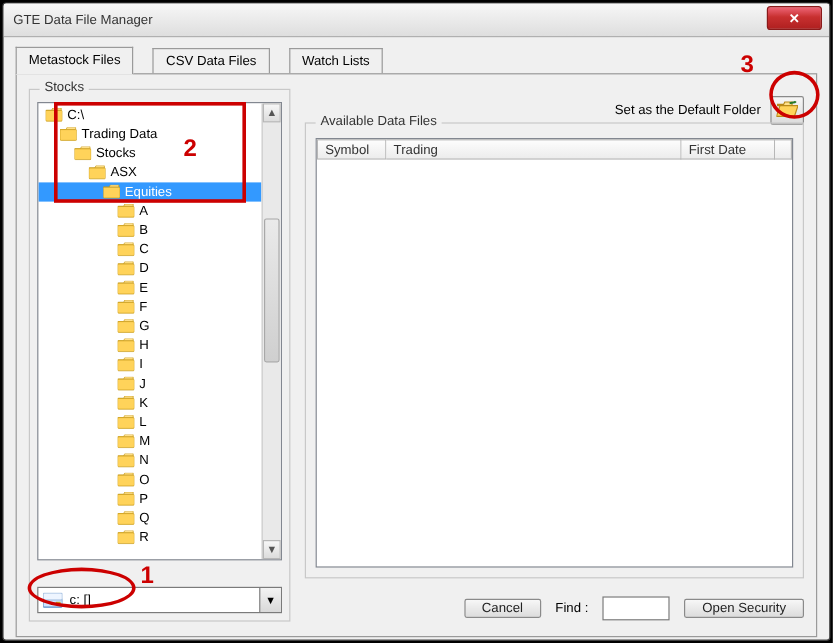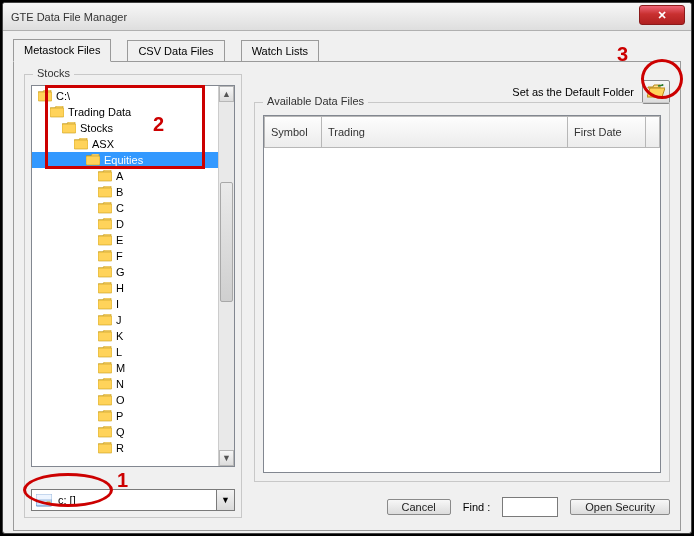--- a/index.html
+++ b/index.html
@@ -35,21 +35,21 @@
   .drive-row { position:absolute; left:6px; bottom:6px; right:6px; height:22px; display:flex; align-items:center;}
   .drive-sel { flex:1; height:22px; border:1px solid #7a7a7a; background:#fff; display:flex; align-items:center; padding:0 4px; position:relative;}
   .drive-sel .dd { position:absolute; right:0; top:0; width:18px; height:100%; border-left:1px solid #7a7a7a; background:linear-gradient(#f3f3f3,#d9d9d9);display:flex;align-items:center;justify-content:center;}
   .drive-icon { width:16px;height:13px;margin-right:6px;display:inline-block;}
 
   .right-area { position:absolute; left:240px; top:6px; right:10px; bottom:10px;}
   .default-row { position:absolute; right:0; top:12px; display:flex; align-items:center; gap:8px; }
   .open-btn { width:28px; height:24px; border:1px solid #8a8a8a; background:linear-gradient(#f7f7f7,#dcdcdc); display:flex; align-items:center; justify-content:center; border-radius:2px;}
   .avail-group { position:absolute; left:0; top:34px; right:0; height:380px; }
   .table-wrap { position:absolute; left:8px; top:12px; right:8px; bottom:8px; background:#fff; border:1px solid #828790;}
-  .thead { display:flex; height:32px; }
+  .thead { display:flex; height:17px; }
   .th { border:1px solid #b7b7b7; border-left:none; background:linear-gradient(#fdfdfd,#ececec); padding:2px 6px; color:#333; display:flex;align-items:center;}
   .th:first-child{border-left:1px solid #b7b7b7;}
   .th.symbol{width:58px;} .th.security{flex:1;} .th.first{width:78px;} .th.last{width:78px;} .th.end{width:14px;}
 
   .bottom-row { position:absolute; left:0; right:0; bottom:0; height:26px; display:flex; align-items:center; justify-content:flex-end; gap:12px;}
   .btn { height:16px; border:1px solid #8a8a8a; background:linear-gradient(#f7f7f7,#dcdcdc); border-radius:2px; padding:0 14px; display:flex;align-items:center;justify-content:center; color:#222;}
   .find-input { width:56px; height:20px; border:1px solid #7a7a7a; background:#fff;}
 
   
   .mark-rect { position:absolute; border:3px solid #cc0000; pointer-events:none; }

